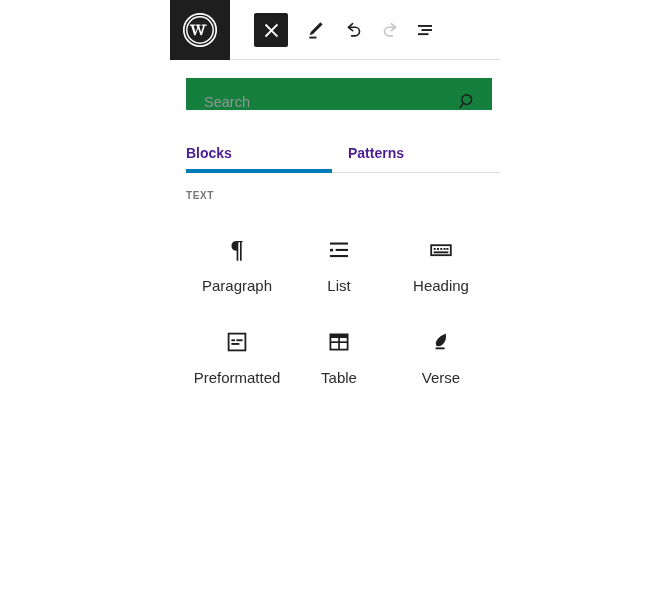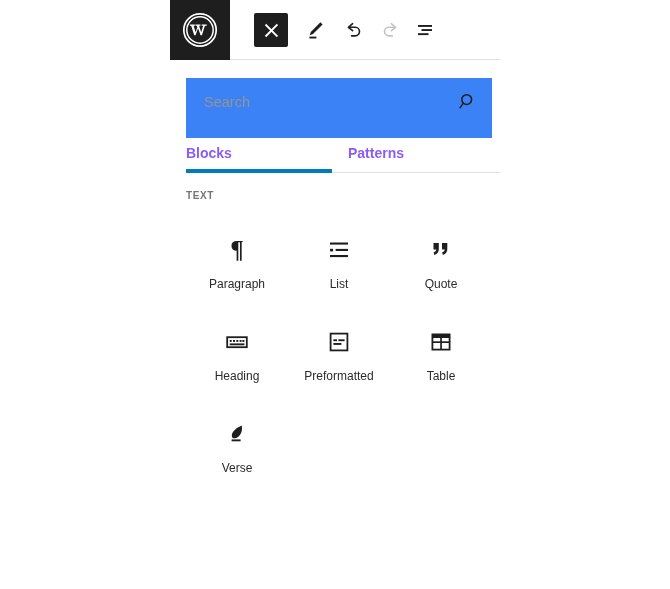--- a/index.html
+++ b/index.html
@@ -70,22 +70,22 @@
   #undo-btn  { left: 166px; }
   #redo-btn  { left: 204px; }
   #listview-btn { left: 238px; }
 
   
   #search-wrap {
     position: absolute;
     left: 16px;
     top: 78px;
     width: 306px;
-    height: 60px;
-    background: #3b82f6;
+    height: 32px;
+    background: #15803d;
     box-sizing: border-box;
   }
   #search-input {
     position: absolute;
     left: 0; top: 0;
     width: 270px;
     height: 47px;
     background: transparent;
     border: none;
     outline: none;
@@ -124,21 +124,21 @@
     width: 146px;
     display: flex;
     align-items: center;
     background: transparent;
     border: none;
     padding: 0;
     cursor: pointer;
     font-family: "Liberation Sans", sans-serif;
     font-size: 14px;
     font-weight: 600;
-    color: #8b5cf6;
+    color: #4c1d95;
   }
   #tab-blocks   { left: 0; }
   #tab-patterns { left: 162px; }
   .tab-underline {
     position: absolute;
     left: 0;
     bottom: -1px;
     width: 146px;
     height: 4px;
     background: #007cba;
@@ -182,21 +182,21 @@
     height: 42px;
     width: 100%;
     display: flex;
     align-items: center;
     justify-content: center;
     padding-top: 6px;
     box-sizing: border-box;
   }
   .block-label {
     margin-top: 9px;
-    font-size: 12px;
+    font-size: 15px;
     color: #2b2b2b;
     font-family: "Liberation Sans", sans-serif;
     text-align: center;
     line-height: 1.2;
   }
 </style>
 </head>
 <body>
 
 <div id="inserter-panel">
@@ -286,29 +286,20 @@
         <svg width="26" height="26" viewBox="0 0 26 26" aria-hidden="true">
           <rect x="4.0" y="5.5" width="18.0" height="2.1" fill="#1e1e1e"></rect>
           <rect x="4.0" y="11.8" width="3.1" height="2.6" fill="#1e1e1e"></rect>
           <rect x="9.6" y="11.9" width="12.4" height="2.1" fill="#1e1e1e"></rect>
           <rect x="4.0" y="18.0" width="18.0" height="2.1" fill="#1e1e1e"></rect>
         </svg>
       </span>
       <span class="block-label">List</span>
     </button>
 
-    <button class="block-item">
-      <span class="block-icon">
-        <svg width="26" height="26" viewBox="0 0 26 26" aria-hidden="true">
-          <path d="M5.5 6.0 H10.8 V12.0 Q10.8 16.6 6.4 18.0 L5.6 15.6 Q8.2 14.7 8.4 12.6 H5.5 Z" fill="#1e1e1e"></path>
-          <path d="M14.0 6.0 H19.3 V12.0 Q19.3 16.6 14.9 18.0 L14.1 15.6 Q16.7 14.7 16.9 12.6 H14.0 Z" fill="#1e1e1e"></path>
-        </svg>
-      </span>
-      <span class="block-label">Quote</span>
-    </button>
 
     <button class="block-item">
       <span class="block-icon">
         <svg width="26" height="26" viewBox="0 0 26 26" aria-hidden="true">
           <rect x="3.2" y="8.2" width="19.6" height="10.0" fill="none" stroke="#1e1e1e" stroke-width="1.8"></rect>
           <rect x="5.7" y="11.0" width="2.0" height="1.9" fill="#1e1e1e"></rect>
           <rect x="9.0" y="11.0" width="2.0" height="1.9" fill="#1e1e1e"></rect>
           <rect x="12.3" y="11.0" width="2.0" height="1.9" fill="#1e1e1e"></rect>
           <rect x="15.6" y="11.0" width="2.0" height="1.9" fill="#1e1e1e"></rect>
           <rect x="18.4" y="11.0" width="2.0" height="1.9" fill="#1e1e1e"></rect>

